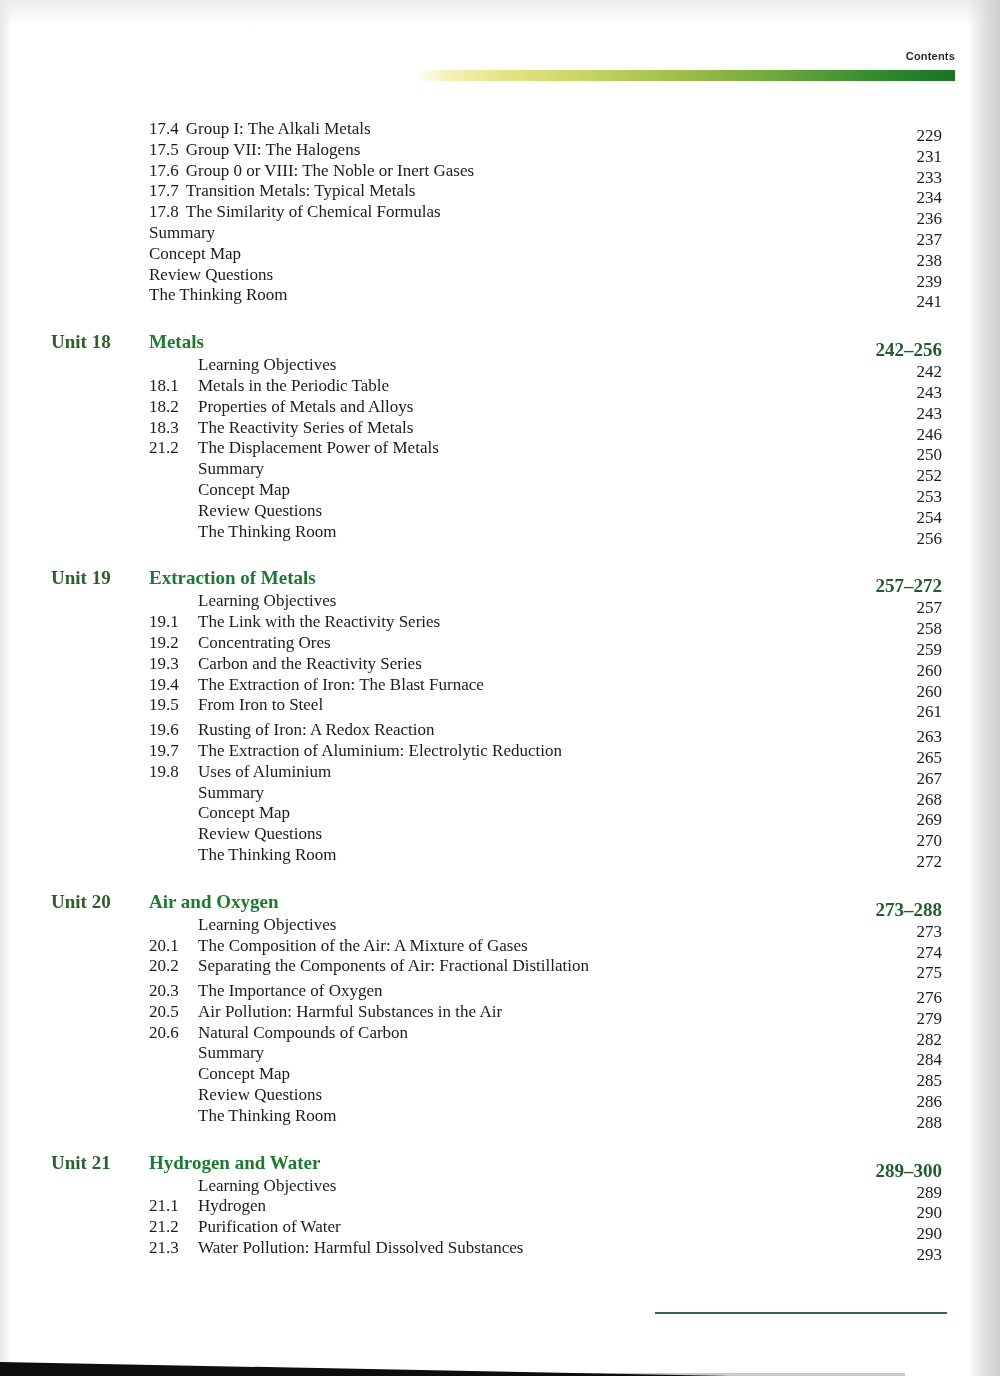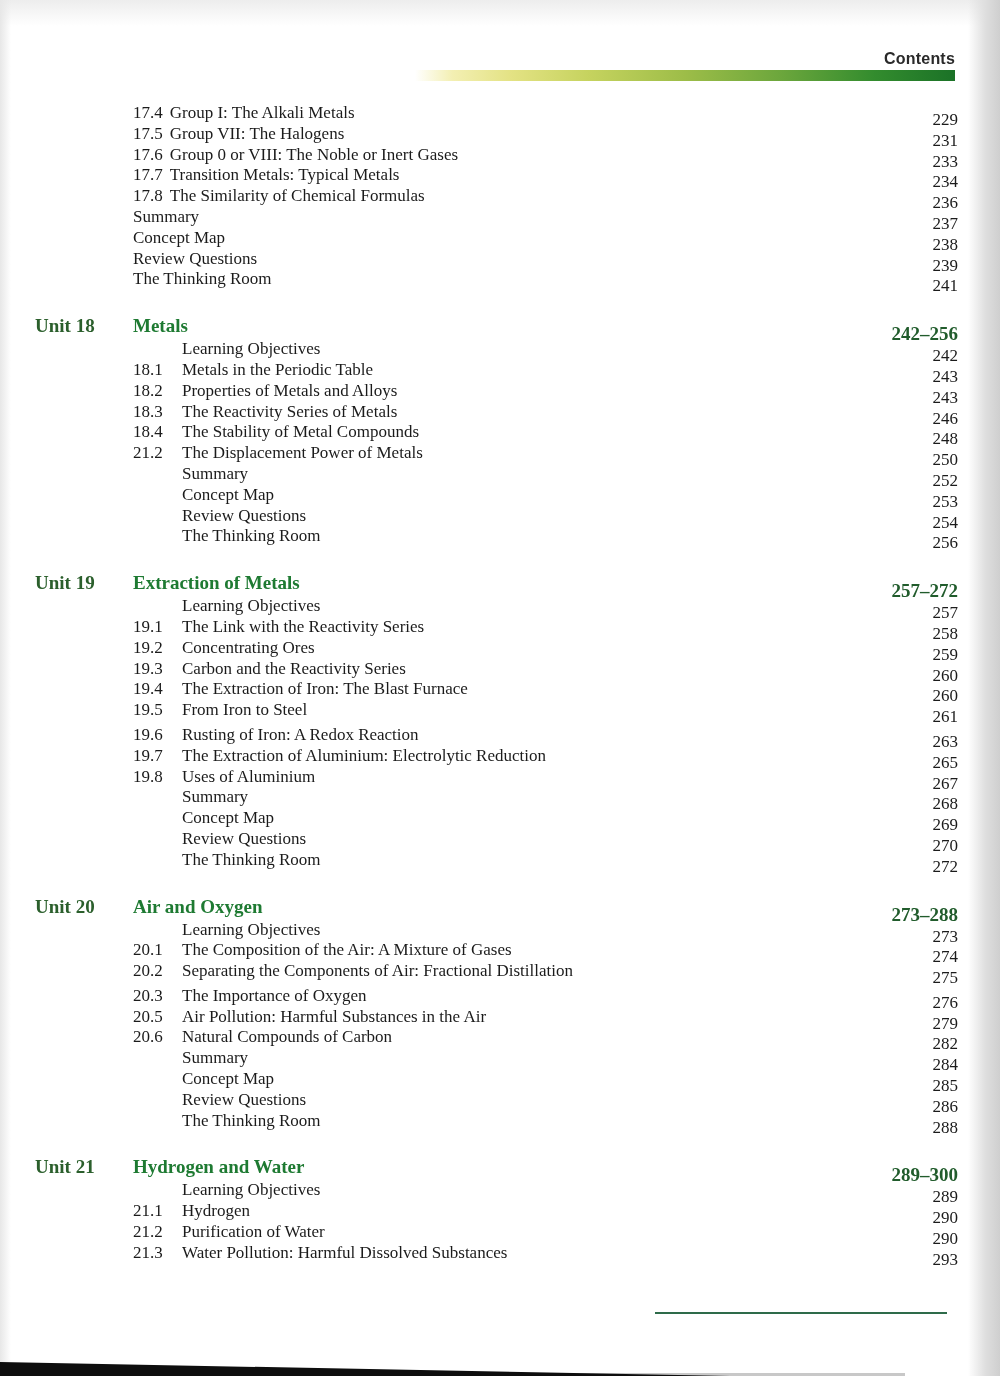--- a/index.html
+++ b/index.html
@@ -30,35 +30,35 @@
   }
   .scan-shadow-bottom-wedge {
     position: absolute; left: 0; bottom: 0; width: 730px; height: 14px;
     background: #0e0e0e;
     clip-path: polygon(0 0, 100% 100%, 0 100%);
   }
   
   .contents-label {
     position: absolute; top: 50px; right: 45px;
     font-family: "Liberation Sans", "DejaVu Sans", sans-serif;
-    font-size: 16px; font-weight: 600; color: #2a2a2a;
+    font-size: 11px; font-weight: 600; color: #2a2a2a;
     letter-spacing: .2px;
   }
   .gradient-bar {
     position: absolute; left: 415px; top: 70px; width: 540px; height: 11px;
     background: linear-gradient(90deg,
       rgba(250,247,200,0) 0%, #f3efb2 7%, #e3e283 18%, #c6d35f 32%,
       #9dbd48 50%, #6ba63c 68%, #338c2e 85%, #1b7227 100%);
   }
   
   .toc {
     position: absolute; left: 35px; top: 103px; width: 923px;
     font-size: 17px; line-height: 20.8px;
   }
-  .toc-section { margin: 0; }
+  .toc-section { margin: 16px; }
   .toc-section.with-heading { margin-top: 26px; }
   .heading-row { display: flex; align-items: baseline; height: 23px; }
   .unit-label {
     width: 98px; flex: 0 0 98px;
     font-size: 19px; font-weight: bold; color: #2b5f2c;
   }
   .unit-title {
     flex: 1; font-size: 19px; font-weight: bold; color: #1e7a32;
   }
   .unit-range {
@@ -175,25 +175,20 @@
           <span class="entry-num">18.2</span>
           <span class="entry-title">Properties of Metals and Alloys</span>
           <span class="entry-page">243</span>
         </div>
         <div class="entry-row">
           <span class="entry-num">18.3</span>
           <span class="entry-title">The Reactivity Series of Metals</span>
           <span class="entry-page">246</span>
         </div>
         <div class="entry-row">
-          <span class="entry-num">18.4</span>
-          <span class="entry-title">The Stability of Metal Compounds</span>
-          <span class="entry-page">248</span>
-        </div>
-        <div class="entry-row">
           <span class="entry-num">21.2</span>
           <span class="entry-title">The Displacement Power of Metals</span>
           <span class="entry-page">250</span>
         </div>
         <div class="entry-row">
           <span class="entry-num"></span>
           <span class="entry-title">Summary</span>
           <span class="entry-page">252</span>
         </div>
         <div class="entry-row">

